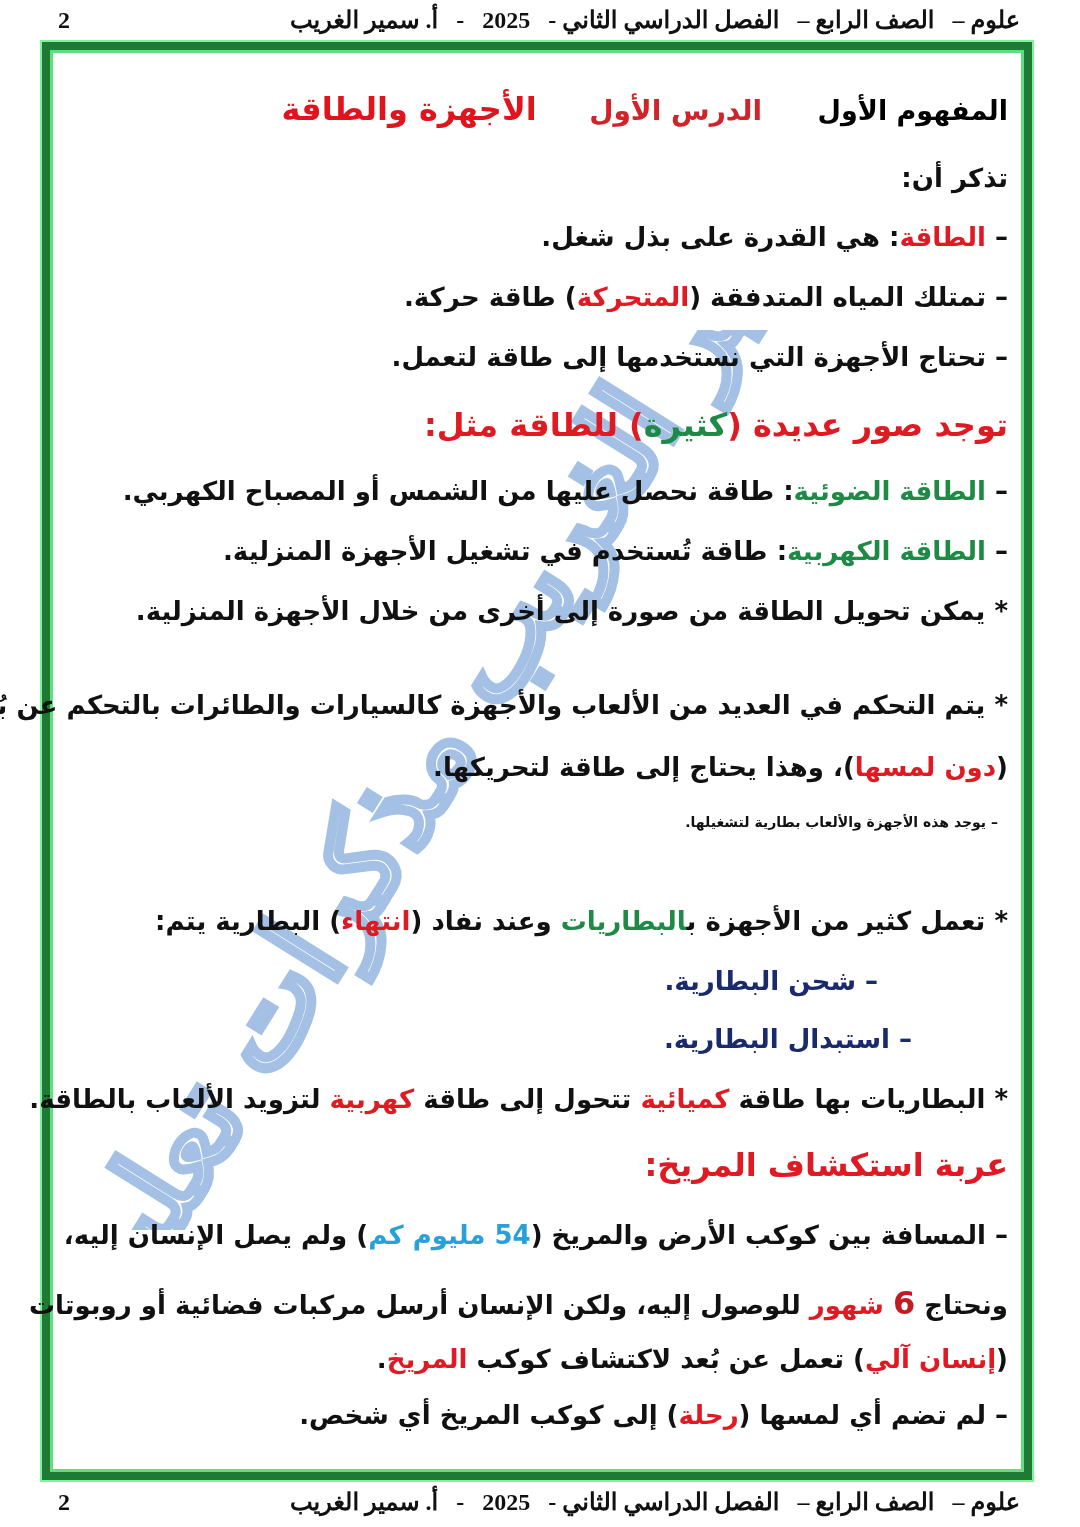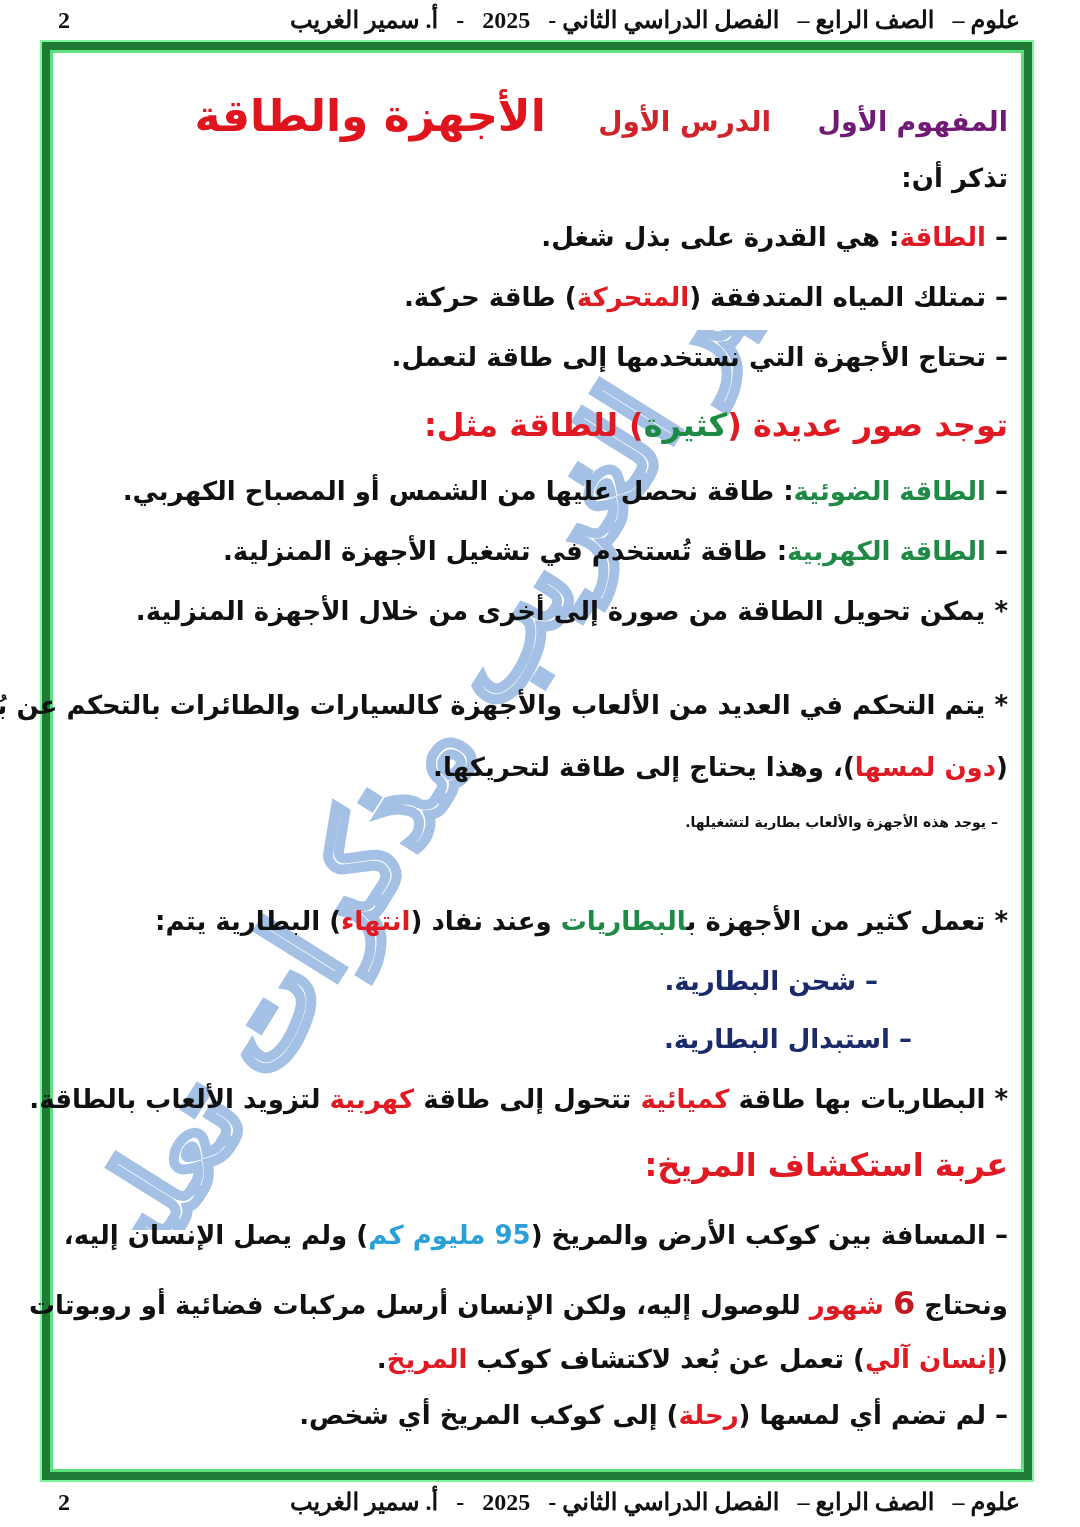--- a/index.html
+++ b/index.html
@@ -20,23 +20,23 @@
     position:absolute; left:42px; top:42px; width:990px; height:1438px;
     border:8px solid #1f7a35; box-shadow:0 0 0 3px #5fe07f inset, 0 0 0 2px #7ef59a;
     box-sizing:border-box; background:#fff;
   }
   .content {
     position:absolute; left:60px; right:72px; top:80px; bottom:60px;
     direction:rtl; text-align:right; font-weight:bold;
   }
   .line { position:absolute; right:0; left:0; white-space:nowrap; font-size:26px; line-height:1.2; }
   .title-row { top:10px; font-size:30px; }
-  .title-row .t1 { color:#701a75; margin-left:36px; font-size:27px;}
+  .title-row .t1 { color:#000000; margin-left:45px; font-size:27px;}
   .title-row .t2 { color:#d1232a; margin-left:42px; font-size:28px;}
-  .title-row .t3 { color:#e0141d; font-size:44px; }
+  .title-row .t3 { color:#e0141d; font-size:32px; }
   .red { color:#e01a22; }
   .green { color:#1e8a45; }
   .navy { color:#1a2a6a; }
   .cyan { color:#2aa0d8; }
   .big6 { color:#c21b22; font-size:32px; }
   .sec-head { font-size:32px; color:#e01a22; }
   .small { font-size:14px; }
 
   .watermark {
     position:absolute; left:40px; top:330px; width:820px; height:900px;
@@ -106,21 +106,21 @@
   <div class="line navy" style="top:886px; right:130px">–   شحن البطارية.</div>
   <div class="line navy" style="top:944px; right:96px">– استبدال البطارية.</div>
 
   <div class="line sec-head" style="top:1066px">عربة استكشاف المريخ:</div>
 
   <div class="line" style="top:1004px">
     <span>* البطاريات بها طاقة </span><span class="red">كميائية</span><span> تتحول إلى طاقة </span><span class="red">كهربية</span><span> لتزويد الألعاب بالطاقة.</span>
   </div>
 
   <div class="line" style="top:1140px">
-    <span>–  المسافة بين كوكب الأرض والمريخ (</span><span class="cyan">95 مليوم كم</span><span>) ولم يصل الإنسان إليه،</span>
+    <span>–  المسافة بين كوكب الأرض والمريخ (</span><span class="cyan">54 مليوم كم</span><span>) ولم يصل الإنسان إليه،</span>
   </div>
   <div class="line" style="top:1204px">
     <span>ونحتاج </span><span class="big6">6</span><span class="red"> شهور</span><span> للوصول إليه، ولكن الإنسان أرسل مركبات فضائية أو روبوتات</span>
   </div>
   <div class="line" style="top:1264px">
     <span>(</span><span class="red">إنسان آلي</span><span>) تعمل عن بُعد لاكتشاف كوكب </span><span class="red">المريخ</span><span>.</span>
   </div>
   <div class="line" style="top:1320px">
     <span>– لم تضم أي لمسها (</span><span class="red">رحلة</span><span>) إلى كوكب المريخ أي شخص.</span>
   </div>

